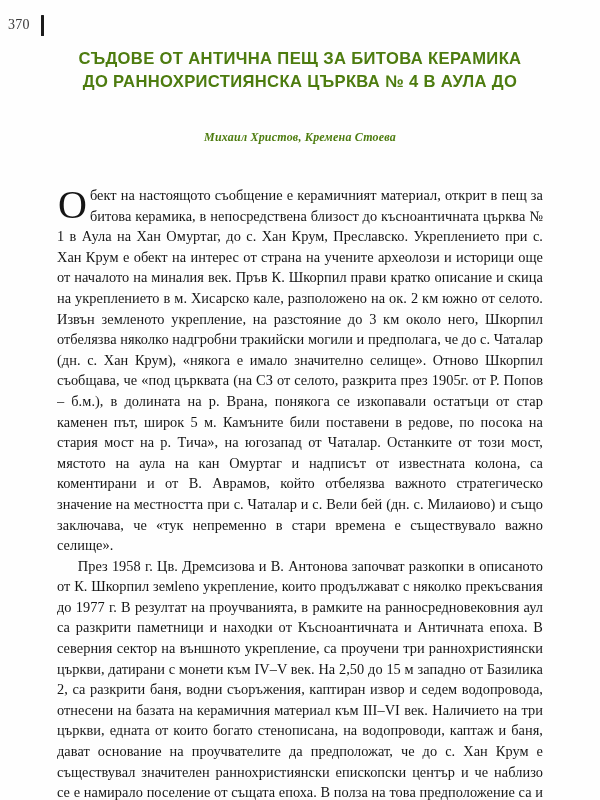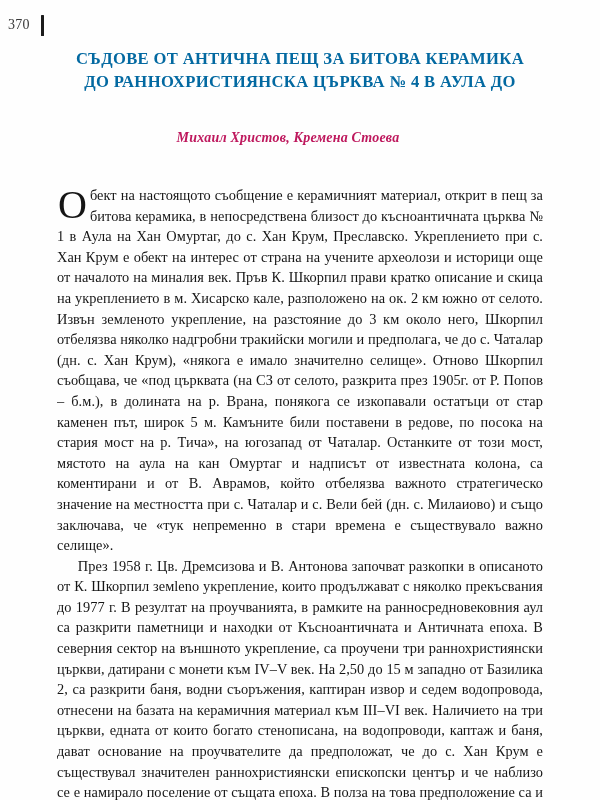--- a/index.html
+++ b/index.html
@@ -51,41 +51,41 @@
 
   
   .title-block {
     position: absolute;
     top: 48px;
     left: 46px;
     width: 508px;
     text-align: center;
   }
   .title-line {
-    font-family: Liberation Serif, serif;
+    font-family: Liberation Sans, sans-serif;
     font-weight: bold;
     font-size: 16.6px;
     line-height: 22.6px;
     letter-spacing: 0.35px;
-    color: #0369a1;
+    color: #4d7c0f;
     white-space: nowrap;
   }
 
   .authors {
     position: absolute;
     top: 130px;
-    left: 34px;
+    left: 46px;
     width: 508px;
     text-align: center;
     font-family: "Liberation Serif", "DejaVu Serif", serif;
     font-weight: bold;
     font-style: italic;
-    font-size: 14px;
+    font-size: 12px;
     letter-spacing: 0.2px;
-    color: #be185d;
+    color: #4d7c0f;
   }
 
   
   .body-col {
     position: absolute;
     top: 185px;
     left: 57px;
     width: 486px;
     height: 615px;
     overflow: hidden;

